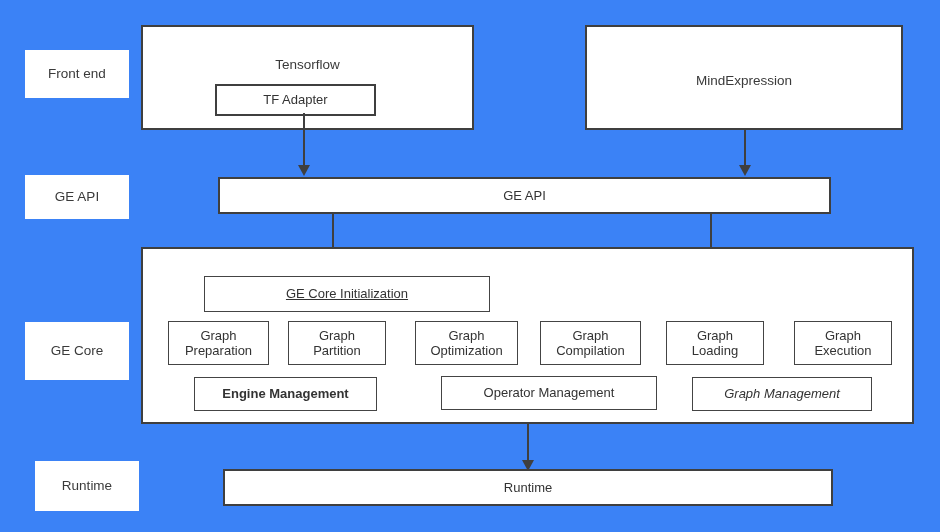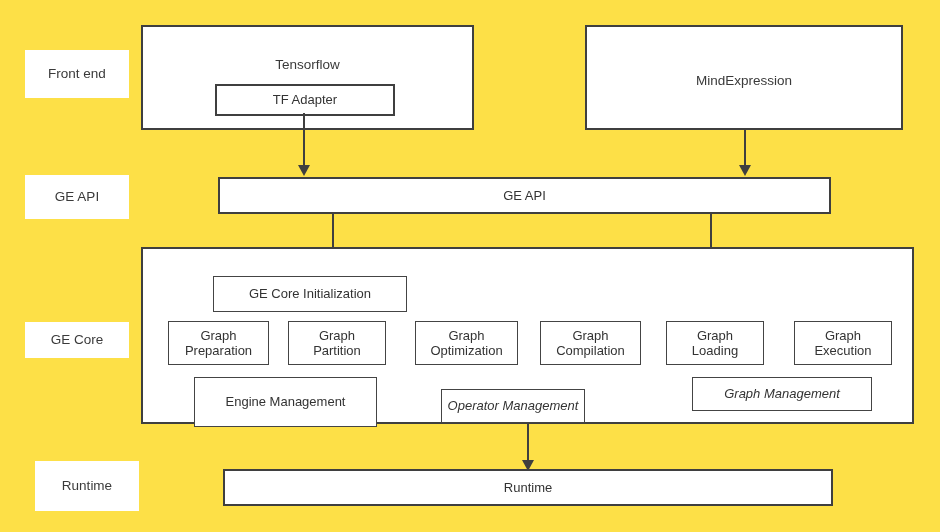--- a/index.html
+++ b/index.html
@@ -11,21 +11,21 @@
   body {
     width: 940px;
     height: 532px;
     font-family: "Liberation Sans", sans-serif;
     overflow: hidden;
   }
   #canvas {
     position: relative;
     width: 940px;
     height: 532px;
-    background: #fde047;
+    background: #3b82f6;
   }
   .box {
     position: absolute;
     box-sizing: border-box;
     background: #ffffff;
     color: #333333;
     display: flex;
     align-items: center;
     justify-content: center;
     text-align: center;
@@ -88,27 +88,27 @@
 </style>
 </head>
 <body>
 
 <div id="canvas">
 
   <div class="box stage-label" style="left:25px; top:50px; width:104px; height:48px;">Front end</div>
 
   <div class="box stage-label" style="left:25px; top:175px; width:104px; height:44px;">GE API</div>
 
-  <div class="box stage-label" style="left:25px; top:322px; width:104px; height:36px;">GE Core</div>
+  <div class="box stage-label" style="left:25px; top:322px; width:104px; height:58px;">GE Core</div>
 
   <div class="box stage-label" style="left:35px; top:461px; width:104px; height:50px;">Runtime</div>
 
   <div class="box panel" style="left:141px; top:25px; width:333px; height:105px;text-decoration:underline;">
     <div class="panel-title" style="top:30px;">Tensorflow</div>
-    <div class="box node" style="left:72px; top:57px; width:180px; height:32px;">TF Adapter</div>
+    <div class="box node" style="left:72px; top:57px; width:161px; height:32px;">TF Adapter</div>
   </div>
 
   <div class="box panel" style="left:585px; top:25px; width:318px; height:105px;">
     <div class="panel-title" style="top:46px;">MindExpression</div>
   </div>
 
   <div class="arrow" style="left:303px; top:113px;">
     <div class="arrow-line" style="height:52px;"></div>
     <div class="arrow-head" style="top:52px;"></div>
   </div>
@@ -126,39 +126,39 @@
   </div>
 
   <div class="arrow" style="left:710px; top:214px;">
     <div class="arrow-line" style="height:48px;"></div>
     <div class="arrow-head" style="top:48px;"></div>
   </div>
 
   <div class="box panel" style="left:141px; top:247px; width:773px; height:177px;">
 
     
-    <div class="box node thin" style="left:70px; top:27px; width:194px; height:36px;">GE Core Initialization</div>
+    <div class="box node thin" style="left:61px; top:27px; width:286px; height:36px;text-decoration:underline;">GE Core Initialization</div>
 
     
     <div class="box node thin" style="left:25px; top:72px; width:101px; height:44px;">Graph
 Preparation</div>
     <div class="box node thin" style="left:145px; top:72px; width:98px; height:44px;">Graph
 Partition</div>
     <div class="box node thin" style="left:272px; top:72px; width:103px; height:44px;">Graph
 Optimization</div>
     <div class="box node thin" style="left:397px; top:72px; width:101px; height:44px;">Graph
 Compilation</div>
     <div class="box node thin" style="left:523px; top:72px; width:98px; height:44px;">Graph
 Loading</div>
     <div class="box node thin" style="left:651px; top:72px; width:98px; height:44px;">Graph
 Execution</div>
 
     
-    <div class="box node thin" style="left:51px; top:128px; width:183px; height:50px;">Engine Management</div>
-    <div class="box node thin" style="left:298px; top:140px; width:144px; height:34px;font-style:italic;">Operator Management</div>
+    <div class="box node thin" style="left:51px; top:128px; width:183px; height:34px;font-weight:bold;">Engine Management</div>
+    <div class="box node thin" style="left:298px; top:127px; width:216px; height:34px;">Operator Management</div>
     <div class="box node thin" style="left:549px; top:128px; width:180px; height:34px;font-style:italic;">Graph Management</div>
   </div>
 
   <div class="arrow" style="left:527px; top:424px;">
     <div class="arrow-line" style="height:36px;"></div>
     <div class="arrow-head" style="top:36px;"></div>
   </div>
 
   <div class="box bar" style="left:223px; top:469px; width:610px; height:37px;">Runtime</div>
 

